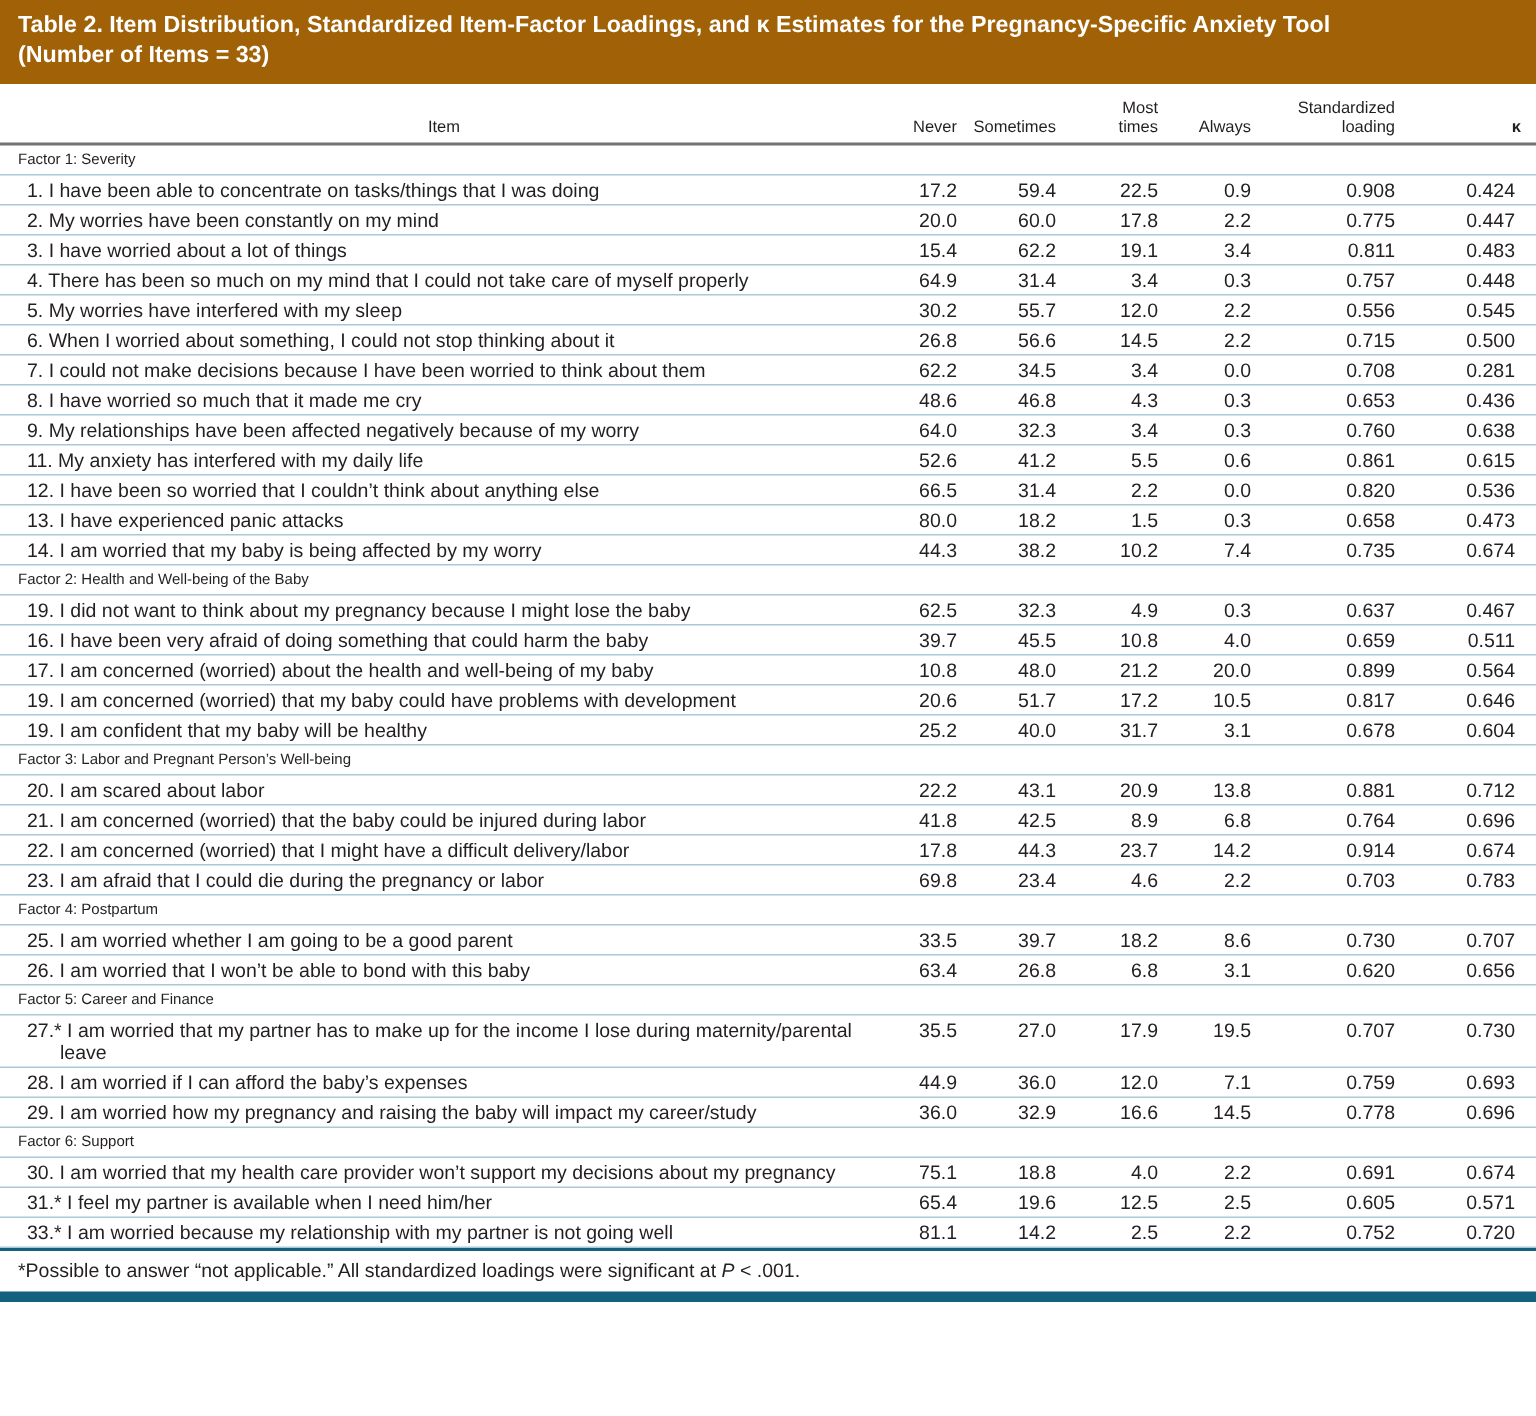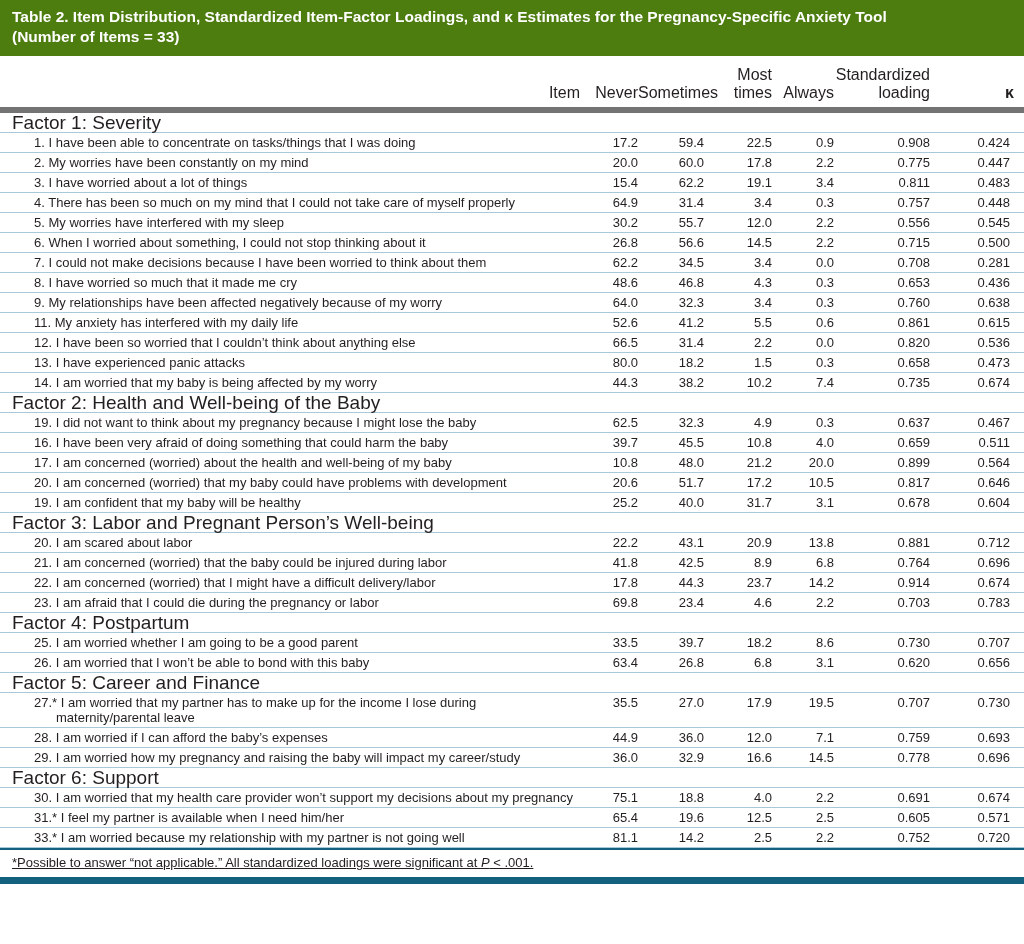--- a/index.html
+++ b/index.html
@@ -1,62 +1,61 @@
 <!DOCTYPE html>
 <html><head>
 <meta charset="utf-8">
 <style>
   * { box-sizing: border-box; }
   html, body { margin: 0; padding: 0; background: #ffffff; }
   body { font-family: "Liberation Sans", sans-serif; color: #231f20; }
   .page { width: 1024px; }
 
   .title-bar {
-    background: #4d7c0f;
+    background: #a16207;
     color: #ffffff;
     font-weight: bold;
     font-size: 15.5px;
     line-height: 1.32;
     padding: 7px 12px 8px 12px;
     white-space: pre-line;
   }
 
   table { width: 1024px; border-collapse: collapse; table-layout: fixed; }
 
   thead th {
     font-weight: normal;
-    font-size: 16px;
+    font-size: 11px;
     vertical-align: bottom;
-    border-bottom: 6px solid #737373;
+    border-bottom: 2px solid #737373;
     padding: 10px 0 4px 0;
     line-height: 1.15;
   }
-  th.item-h { text-align: right; padding-left: 12px; }
+  th.item-h { text-align: center; padding-left: 12px; }
   th.num-h { text-align: right; }
   th.stacked { white-space: pre-line; }
   th.kappa-h { padding-right: 10px; font-weight: bold; }
 
   tbody td {
     font-size: 13px;
     line-height: 15px;
     padding: 2px 0 2px 0;
     border-bottom: 1px solid #a9c8d8;
     vertical-align: top;
   }
   td.item-cell { padding-left: 18px; padding-right: 6px; }
-  .hang { padding-left: 22px; text-indent: -22px; margin-left: 16px; }
-  tr.factor-row td { padding-left: 12px; font-size: 19px; }
+  .hang { padding-left: 22px; text-indent: -22px; }
+  tr.factor-row td { padding-left: 12px; font-size: 10px; }
   td.num { text-align: right; }
   td.kappa { padding-right: 14px; }
 
   .footnote {
     border-top: 2px solid #14607f;
     font-size: 13px;
     padding: 5px 0 7px 12px;
-    text-decoration: underline;
   }
   .footnote .p-ital { font-style: italic; }
   .bottom-bar { height: 7px; background: #14607f; }
 </style>
 </head>
 <body>
 
 <div class="page">
 
   <div class="title-bar">Table 2. Item Distribution, Standardized Item-Factor Loadings, and κ Estimates for the Pregnancy-Specific Anxiety Tool
@@ -263,21 +262,21 @@
           </td>
           <td class="num never">10.8</td>
           <td class="num sometimes">48.0</td>
           <td class="num most_times">21.2</td>
           <td class="num always">20.0</td>
           <td class="num loading">0.899</td>
           <td class="num kappa">0.564</td>
         </tr>
         <tr class="item-row">
           <td class="item-cell">
-            <div class="hang">20. I am concerned (worried) that my baby could have problems with development</div>
+            <div class="hang">19. I am concerned (worried) that my baby could have problems with development</div>
           </td>
           <td class="num never">20.6</td>
           <td class="num sometimes">51.7</td>
           <td class="num most_times">17.2</td>
           <td class="num always">10.5</td>
           <td class="num loading">0.817</td>
           <td class="num kappa">0.646</td>
         </tr>
         <tr class="item-row">
           <td class="item-cell">

